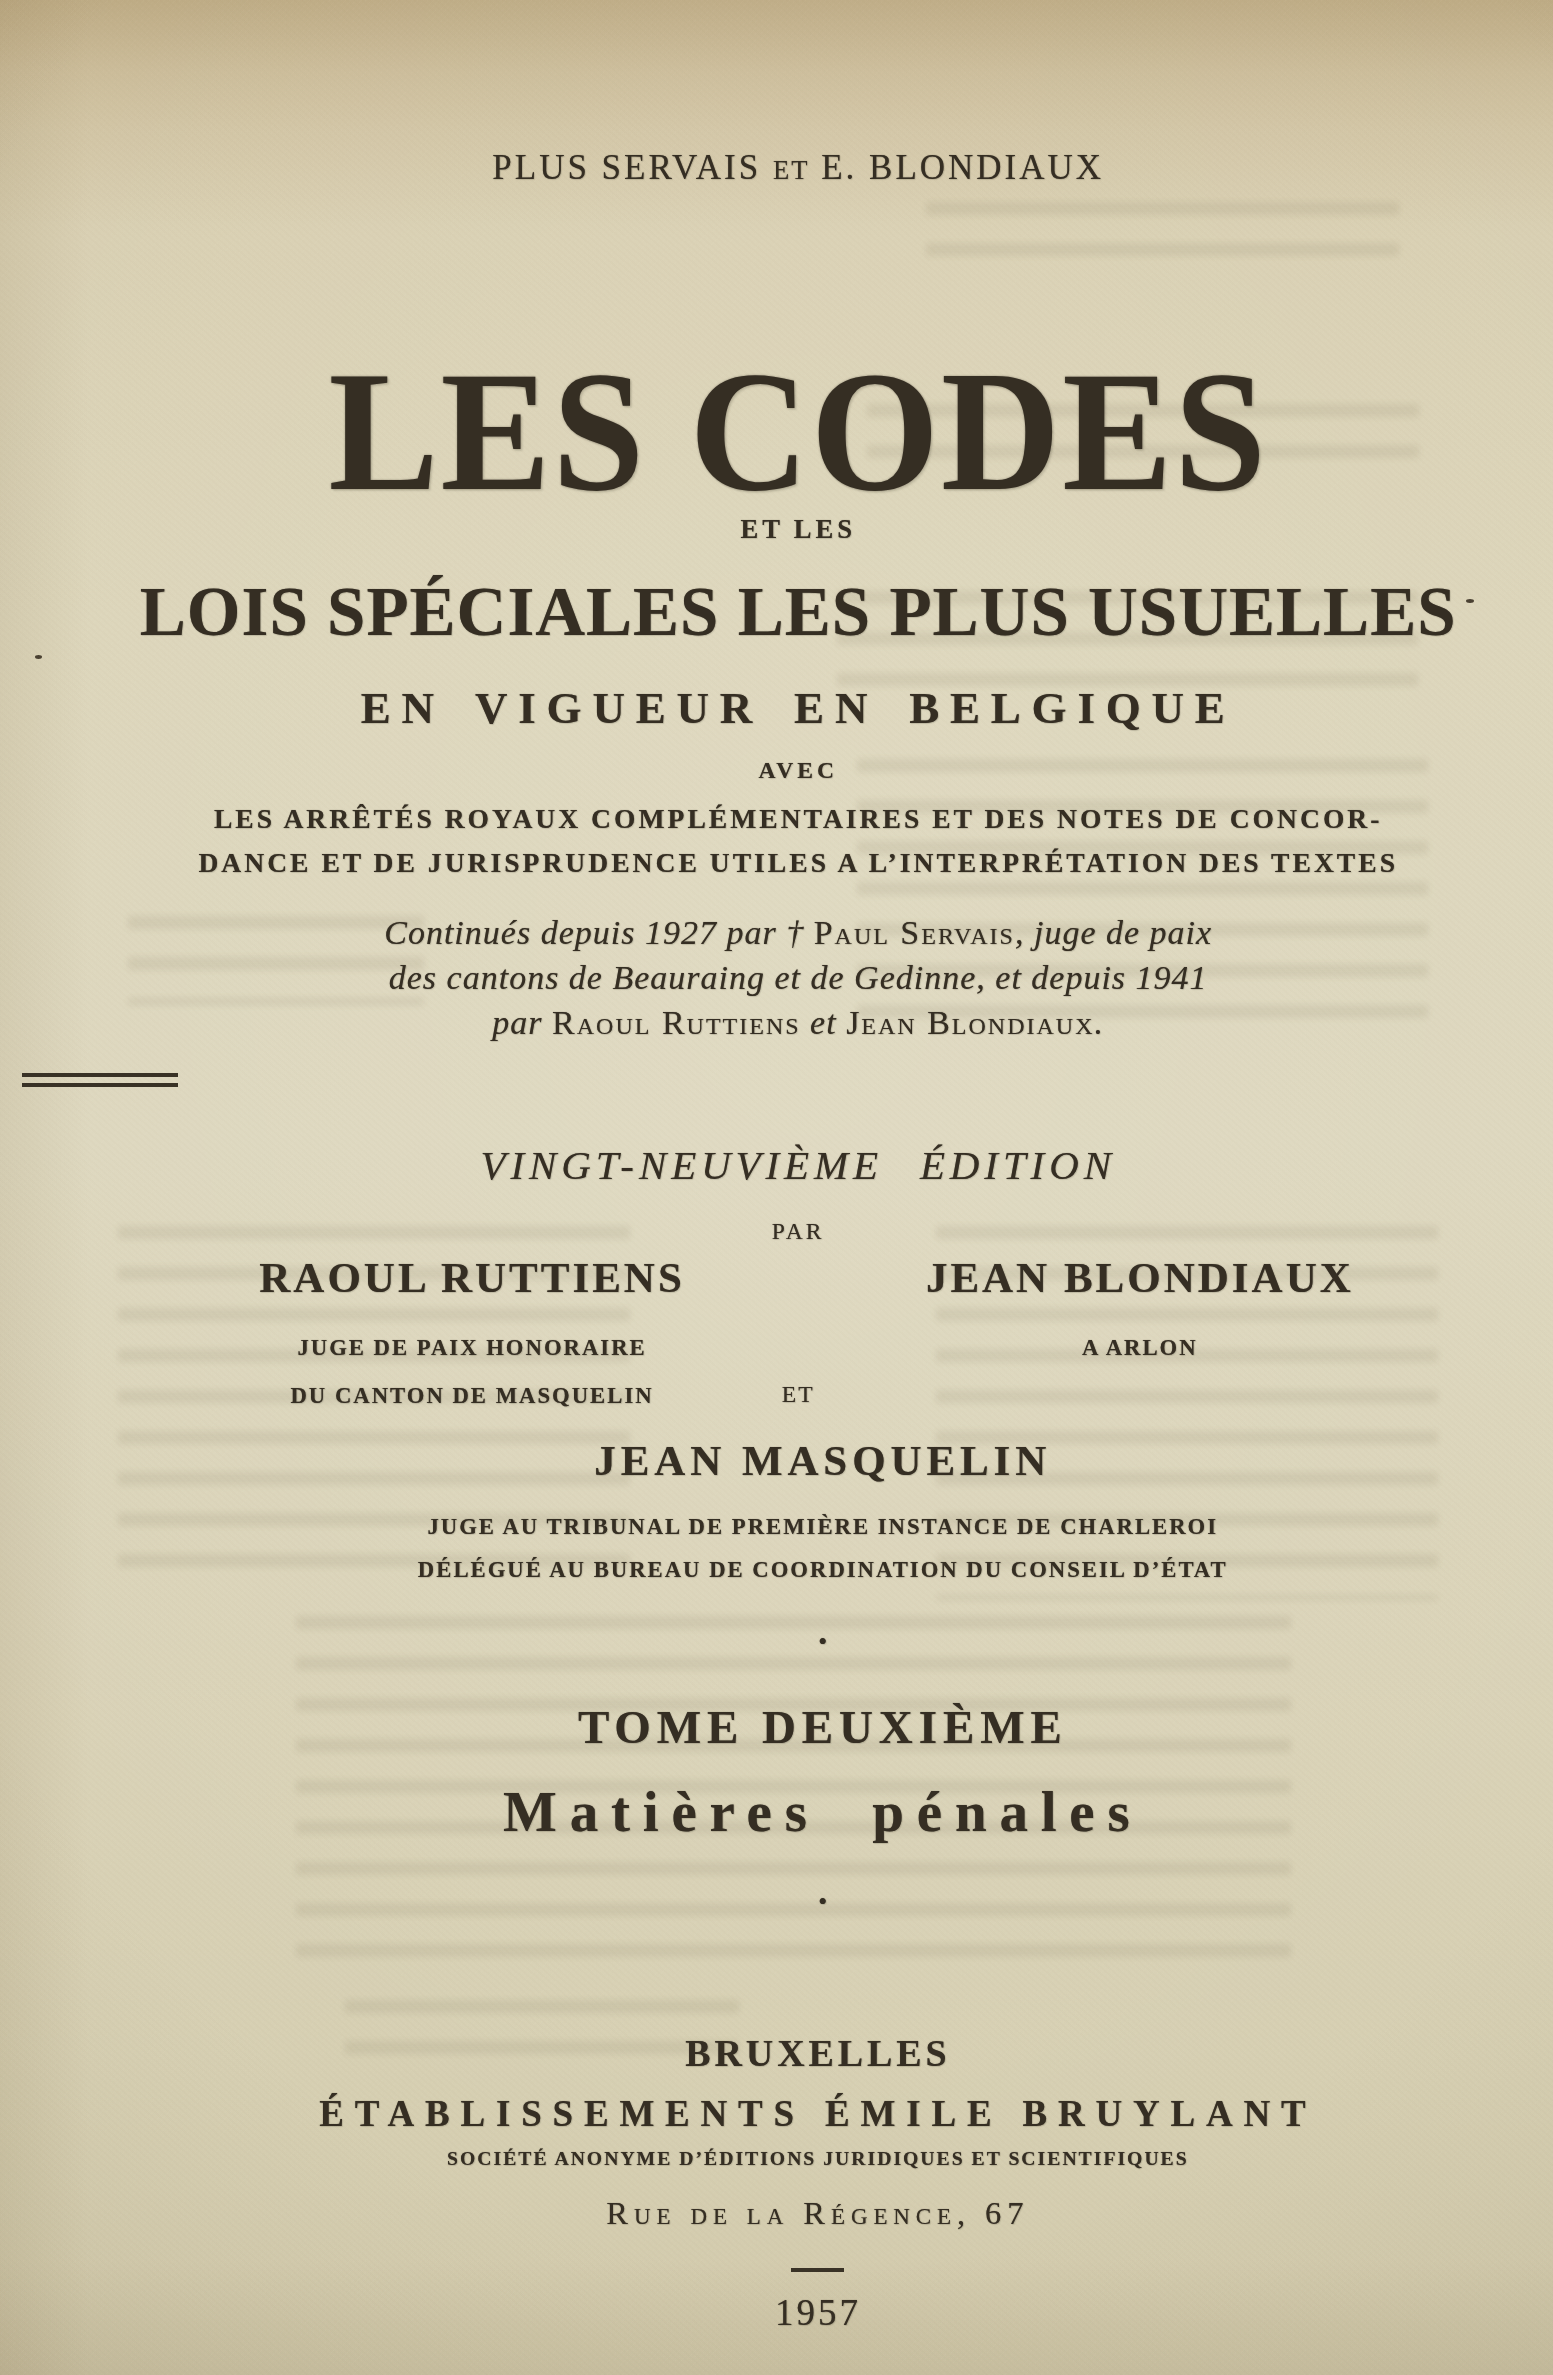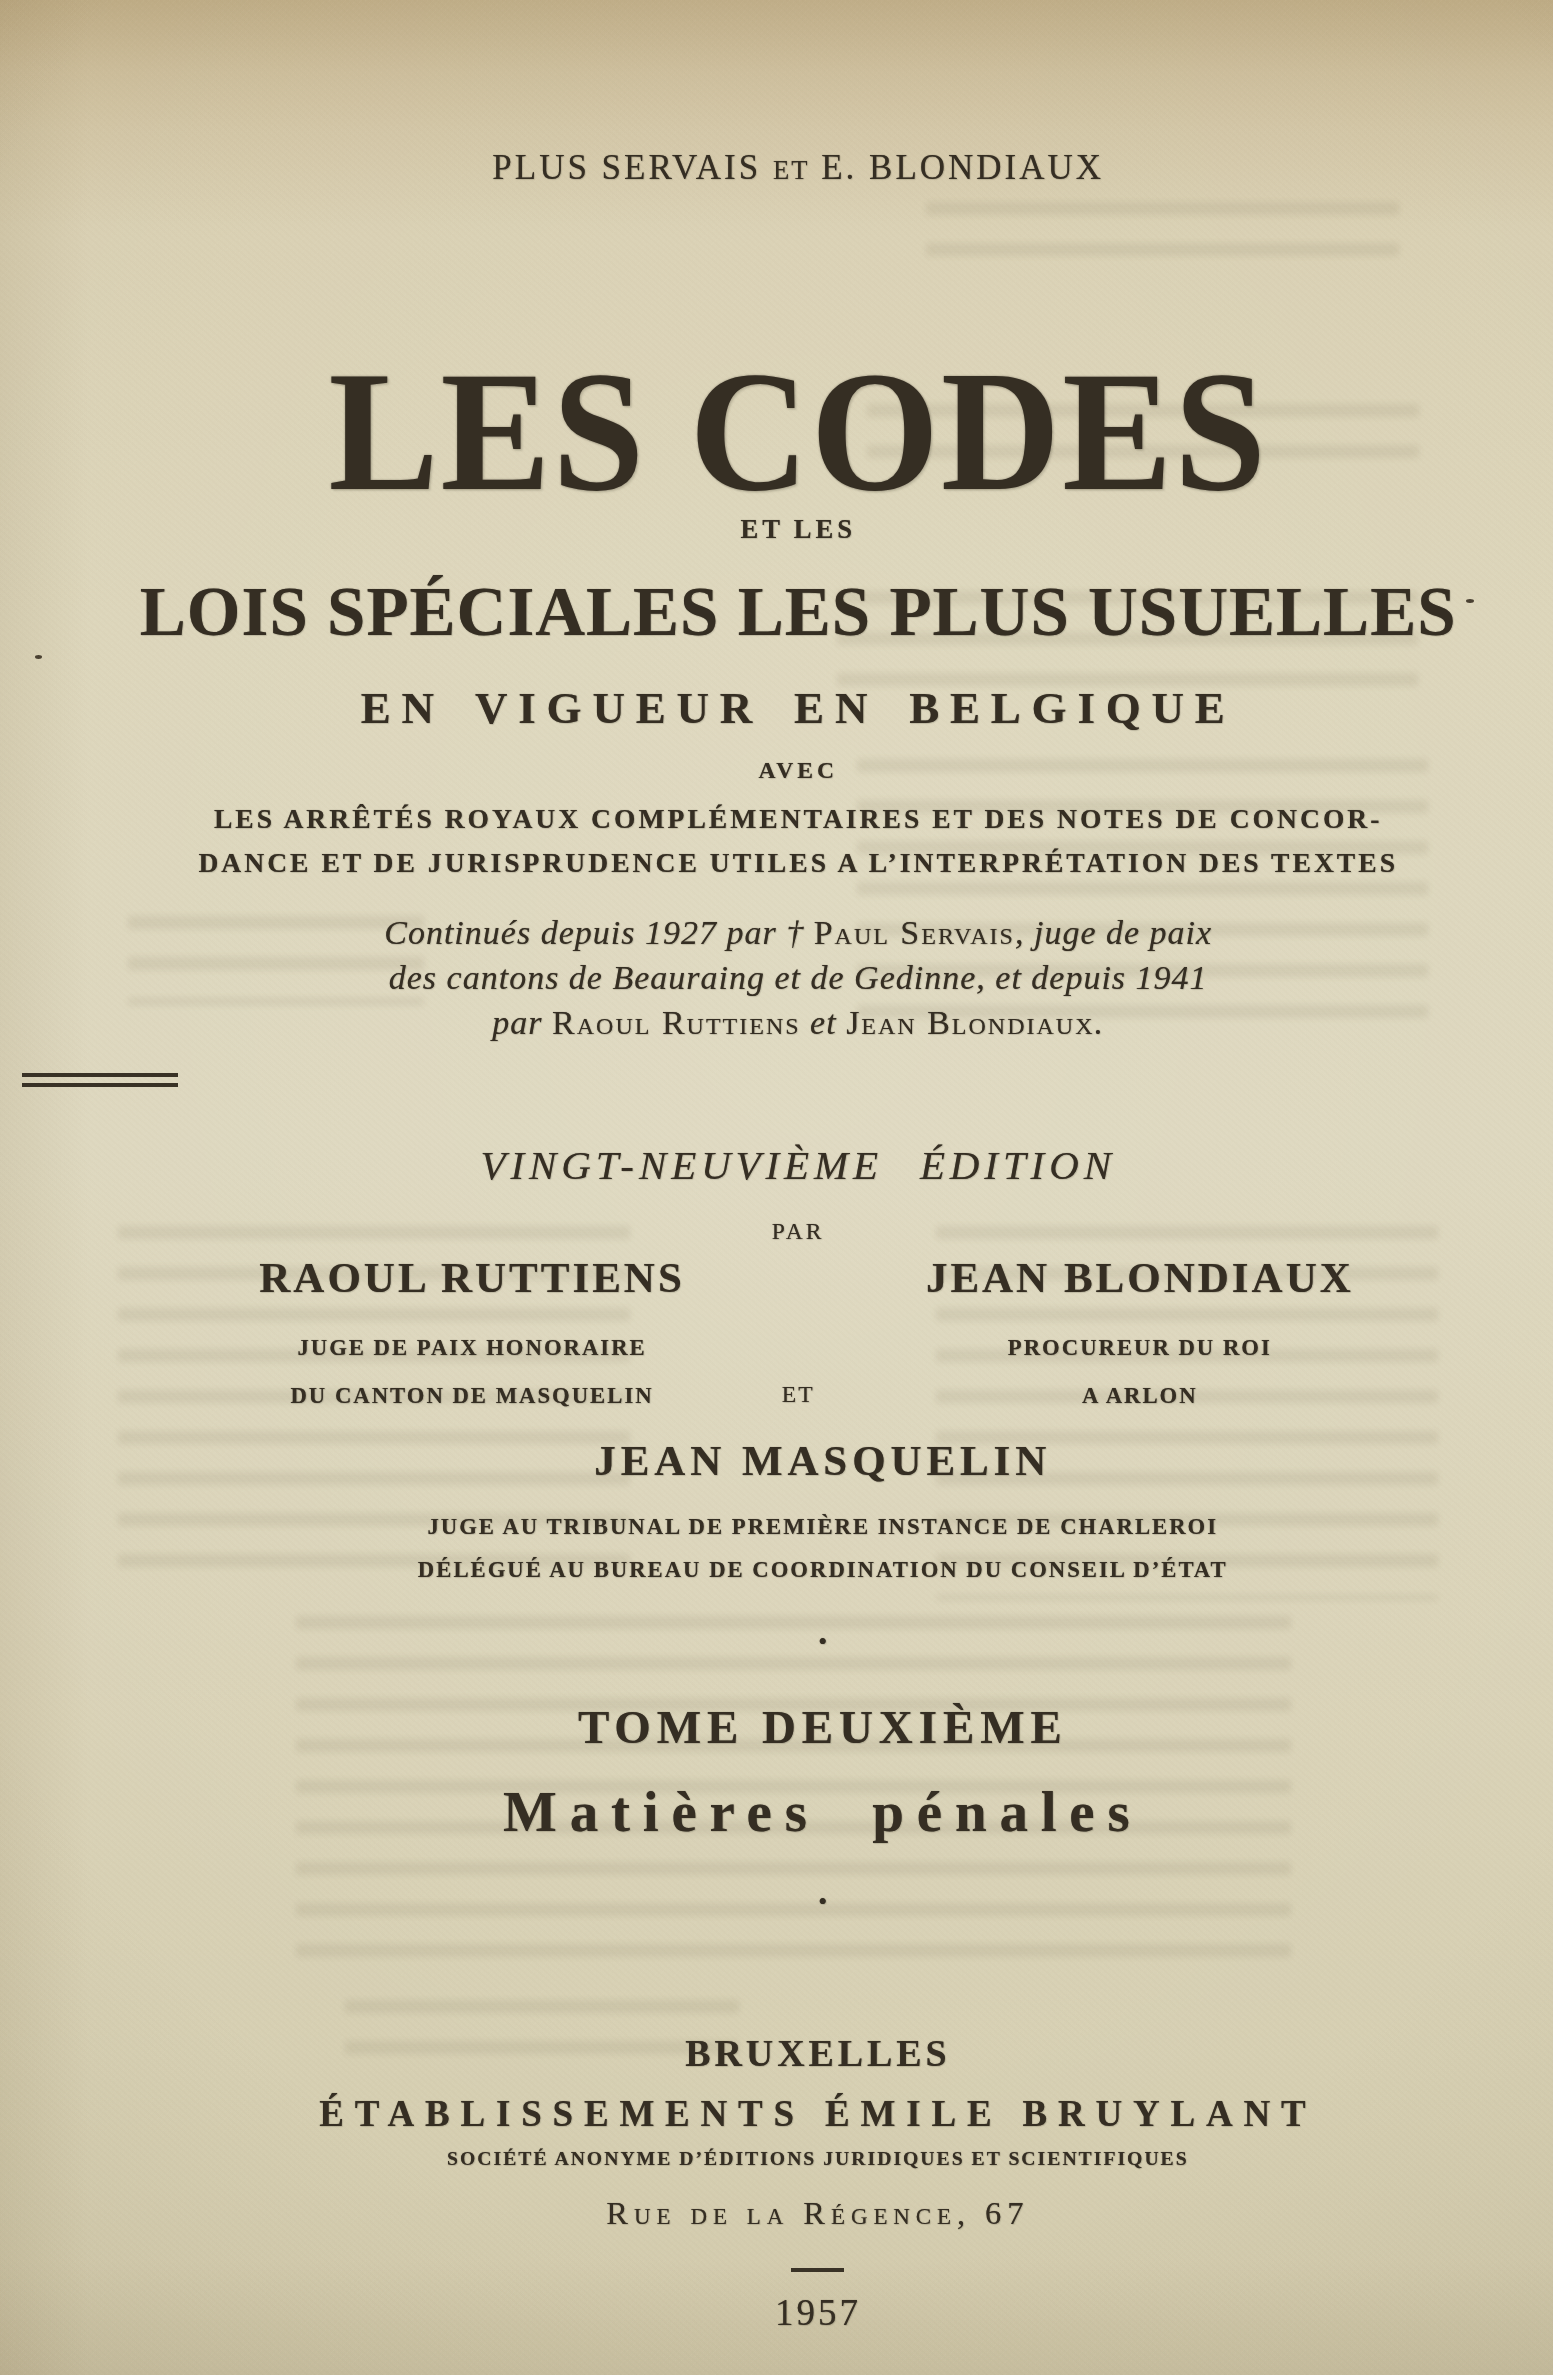--- a/index.html
+++ b/index.html
@@ -127,21 +127,20 @@
     <div class="editor-col left">
       <div class="editor-name">RAOUL RUTTIENS</div>
       <div class="editor-titles">
         <div>JUGE DE PAIX HONORAIRE</div>
         <div>DU CANTON DE MASQUELIN</div>
       </div>
     </div>
     <div class="editor-col right">
       <div class="editor-name">JEAN BLONDIAUX</div>
       <div class="editor-titles">
-        <div>PROCUREUR DU ROI</div>
         <div>A ARLON</div>
       </div>
     </div>
   </div>
 
   <div class="line et-mid">ET</div>
 
   <div class="line masquelin-name">JEAN MASQUELIN</div>
 
   <div class="line masquelin-titles">

